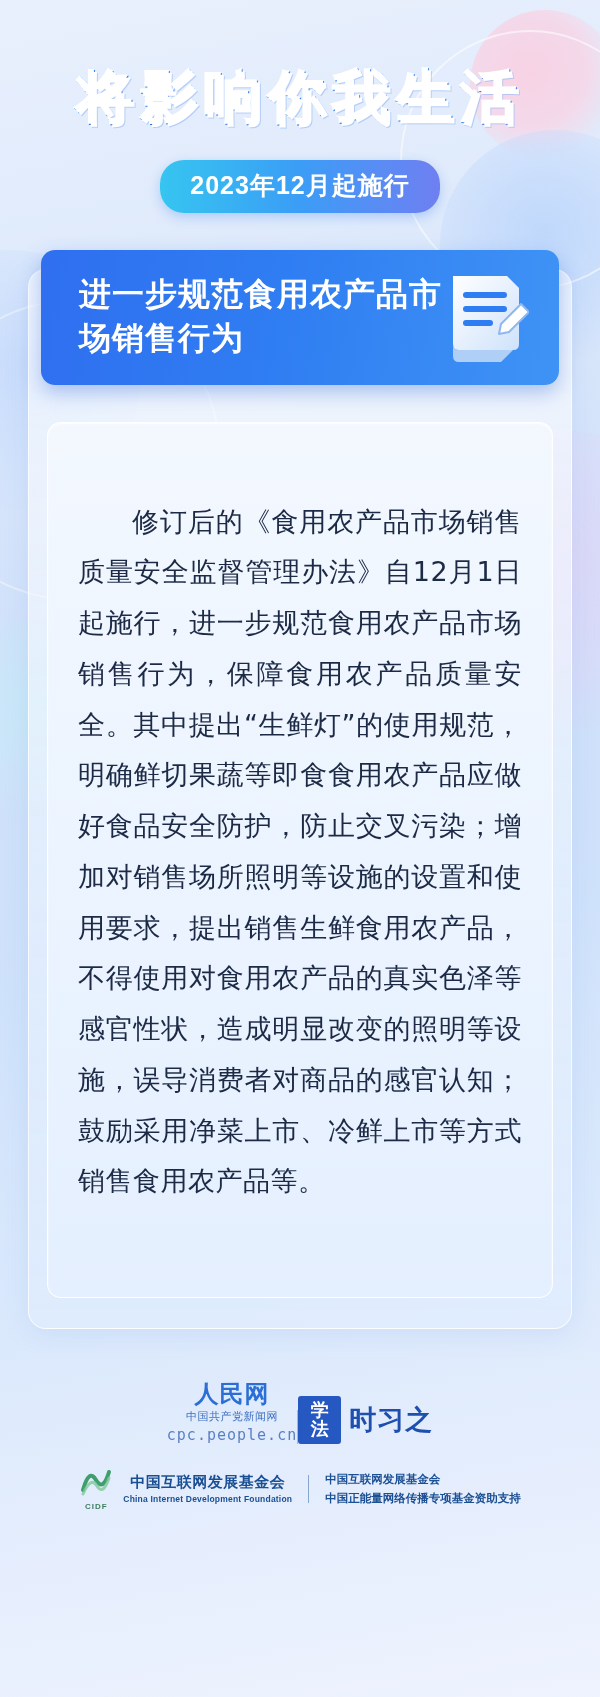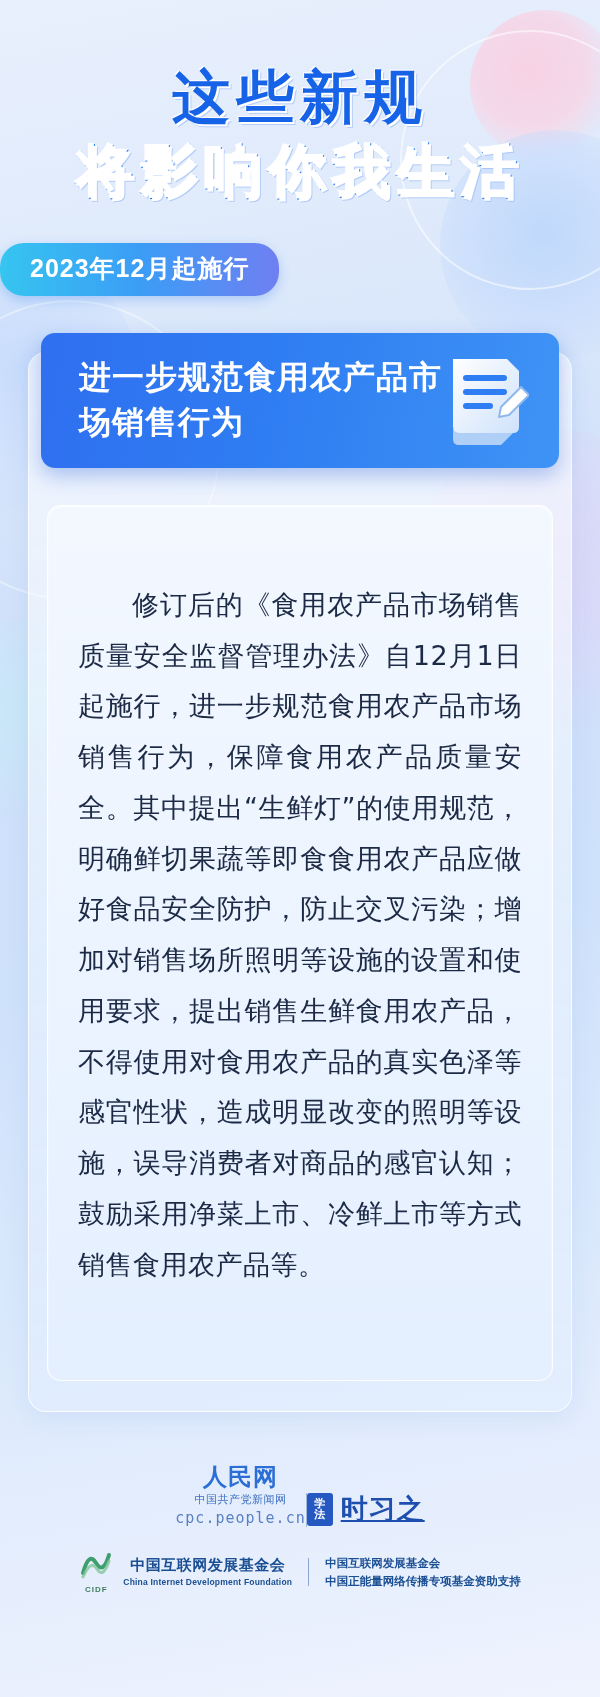--- a/index.html
+++ b/index.html
@@ -78,22 +78,22 @@
        3px 3px 0 rgba(140,180,245,0.55);
   }
   .title-line.l2 {
     background: linear-gradient(180deg, #2d8bf5 0%, #1a6ae8 100%);
     -webkit-background-clip: text;
     background-clip: text;
     color: transparent;
   }
   .subtitle-wrap {
     display: flex;
-    justify-content: flex-start;
-    margin-top: 35px;
+    justify-content: center;
+    margin-top: 26px;
   }
   .subtitle {
     display: inline-block;
     padding: 9px 30px 11px;
     border-radius: 24px;
     background: linear-gradient(90deg, #36c5f0 0%, #3b9df6 50%, #6f7ff2 100%);
     color: #ffffff;
     font-size: 25px;
     font-weight: bold;
     letter-spacing: 1px;
@@ -196,36 +196,35 @@
     margin-top: 2px;
   }
   .brand-xuefa {
     display: flex;
     align-items: center;
     gap: 8px;
   }
   .xuefa-badge {
     background: #2558c0;
     color: #fff;
-    font-size: 11px;
+    font-size: 18px;
     font-weight: bold;
     line-height: 1.05;
     padding: 5px 4px;
     border-radius: 3px;
-    width: 26px;
+    width: 43px;
     text-align: center;
     letter-spacing: 0;
   }
   .xuefa-text {
     font-family: "DejaVu Serif", "Liberation Serif", serif;
     font-size: 27px;
     font-weight: bold;
     color: #1e4fae;
     letter-spacing: 1px;
-    text-decoration: underline;
   }
   .footer-sep {
     width: 1px;
     height: 34px;
     background: #9fb8dd;
   }
 
   .footer-bottom {
     margin-top: 22px;
     display: flex;
@@ -275,21 +274,20 @@
 
 <div class="blob blob-pink"></div>
 <div class="blob blob-blue1"></div>
 <div class="blob blob-blue2"></div>
 <div class="blob blob-violet"></div>
 <div class="blob blob-cyan"></div>
 <div class="arc"></div>
 <div class="arc2"></div>
 
 <div class="header">
-  <div class="title-line l1">这些新规</div>
   <div class="title-line l2">将影响你我生活</div>
   <div class="subtitle-wrap">
     <span class="subtitle">2023年12月起施行</span>
   </div>
 </div>
 
 <div class="card">
 
   <div class="banner">
     <div class="banner-title">进一步规范食用农产品市场销售行为</div>

